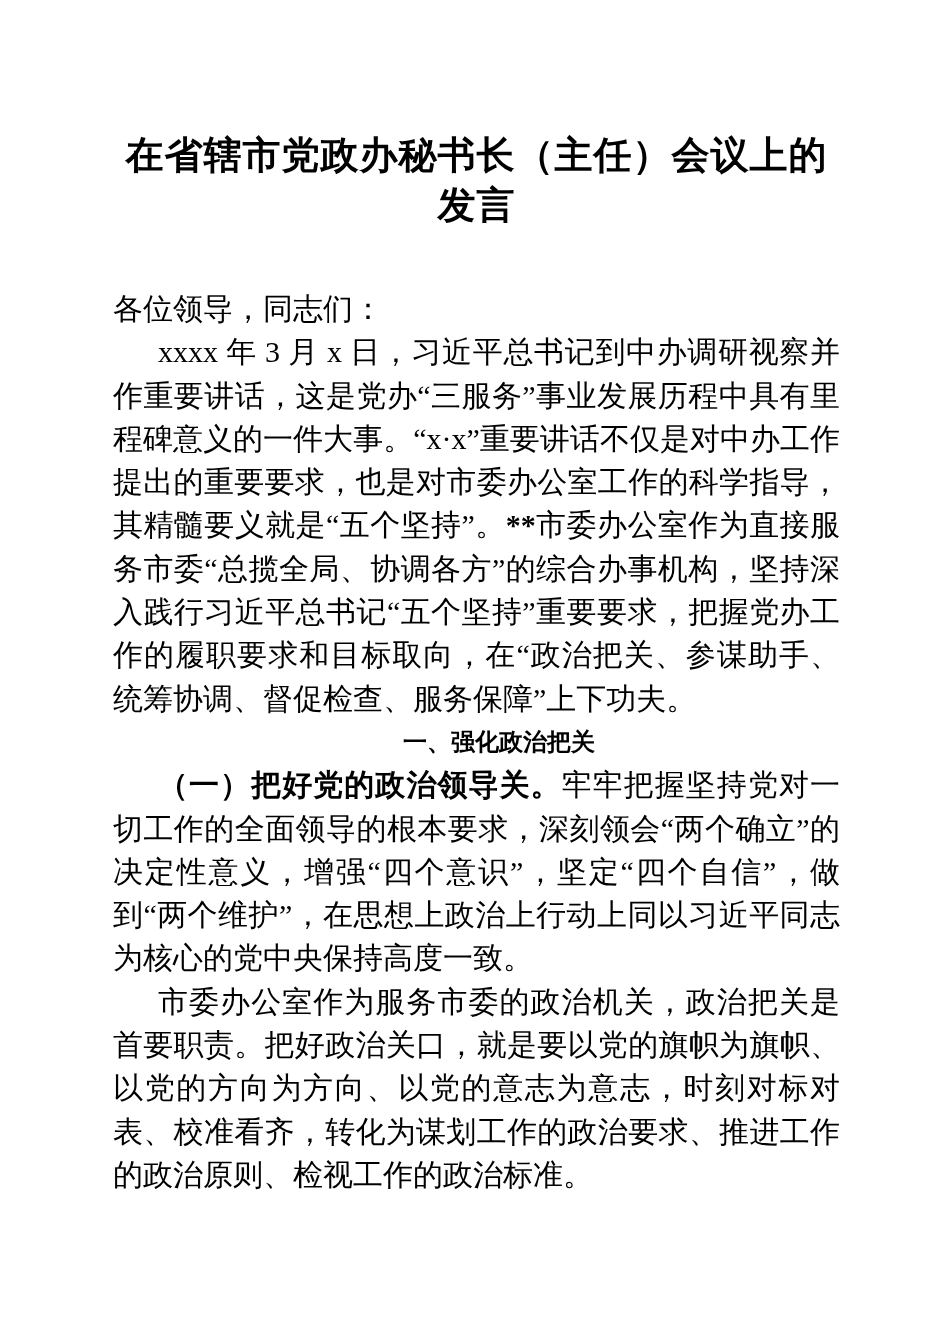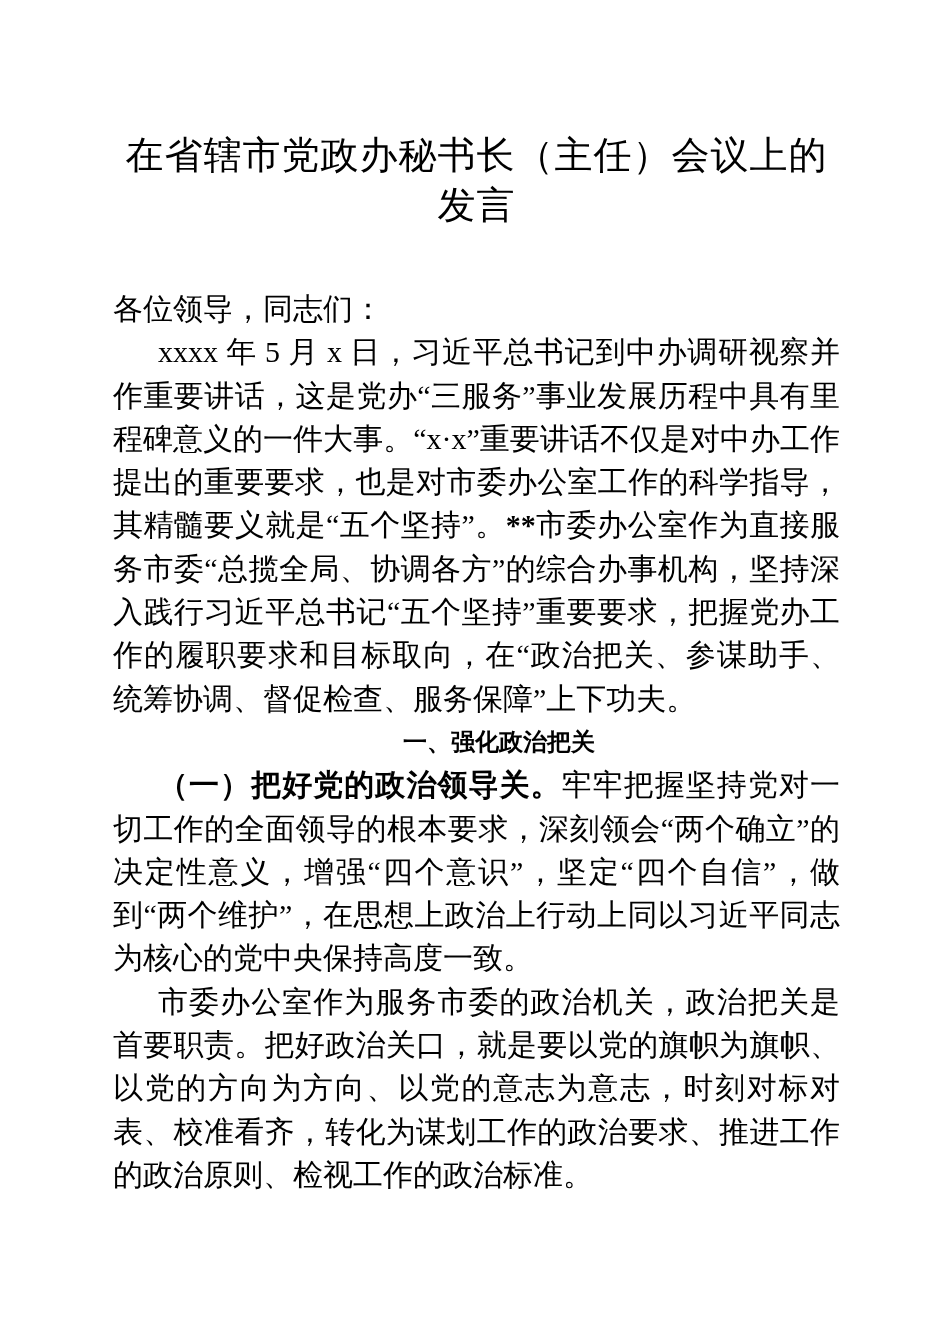--- a/index.html
+++ b/index.html
@@ -19,21 +19,21 @@
   .content {
     position: absolute;
     left: 113px;
     top: 0;
     width: 727px;
   }
   .doc-title {
     margin: 130px 0 0 0;
     font-size: 38px;
     line-height: 50px;
-    font-weight: normal;
+    font-weight: bold;
     text-align: center;
     letter-spacing: 1px;
     font-family: "Liberation Serif", "DejaVu Serif", serif;
   }
   .body-text {
     font-size: 30px;
     line-height: 43.3px;
     text-align: justify;
   }
   p {
@@ -64,21 +64,21 @@
 
 <div class="page">
   <div class="content">
 
     <h1 class="doc-title">在省辖市党政办秘书长（主任）会议上的发言</h1>
 
     <div class="body-text">
 
       <p class="salutation">各位领导，同志们：</p>
 
-      <p class="para-indent"><span>xxxx 年 5 月 x 日，习近平总书记到中办调研视察并作重要讲话，这是党办“三服务”事业发展历程中具有里程碑意义的一件大事。“x·x”重要讲话不仅是对中办工作提出的重要要求，也是对市委办公室工作的科学指导，其精髓要义就是“五个坚持”。</span><span class="bold-lead">**</span><span>市委办公室作为直接服务市委“总揽全局、协调各方”的综合办事机构，坚持深入践行习近平总书记“五个坚持”重要要求，把握党办工作的履职要求和目标取向，在“政治把关、参谋助手、统筹协调、督促检查、服务保障”上下功夫。</span></p>
+      <p class="para-indent"><span>xxxx 年 3 月 x 日，习近平总书记到中办调研视察并作重要讲话，这是党办“三服务”事业发展历程中具有里程碑意义的一件大事。“x·x”重要讲话不仅是对中办工作提出的重要要求，也是对市委办公室工作的科学指导，其精髓要义就是“五个坚持”。</span><span class="bold-lead">**</span><span>市委办公室作为直接服务市委“总揽全局、协调各方”的综合办事机构，坚持深入践行习近平总书记“五个坚持”重要要求，把握党办工作的履职要求和目标取向，在“政治把关、参谋助手、统筹协调、督促检查、服务保障”上下功夫。</span></p>
 
       <p class="section-heading">一、强化政治把关</p>
 
       <p class="para-indent"><span class="bold-lead">（一）把好党的政治领导关。</span><span>牢牢把握坚持党对一切工作的全面领导的根本要求，深刻领会“两个确立”的决定性意义，增强“四个意识”，坚定“四个自信”，做到“两个维护”，在思想上政治上行动上同以习近平同志为核心的党中央保持高度一致。</span></p>
 
       <p class="para-indent">市委办公室作为服务市委的政治机关，政治把关是首要职责。把好政治关口，就是要以党的旗帜为旗帜、以党的方向为方向、以党的意志为意志，时刻对标对表、校准看齐，转化为谋划工作的政治要求、推进工作的政治原则、检视工作的政治标准。</p>
 
     </div>
   </div>
 </div>

